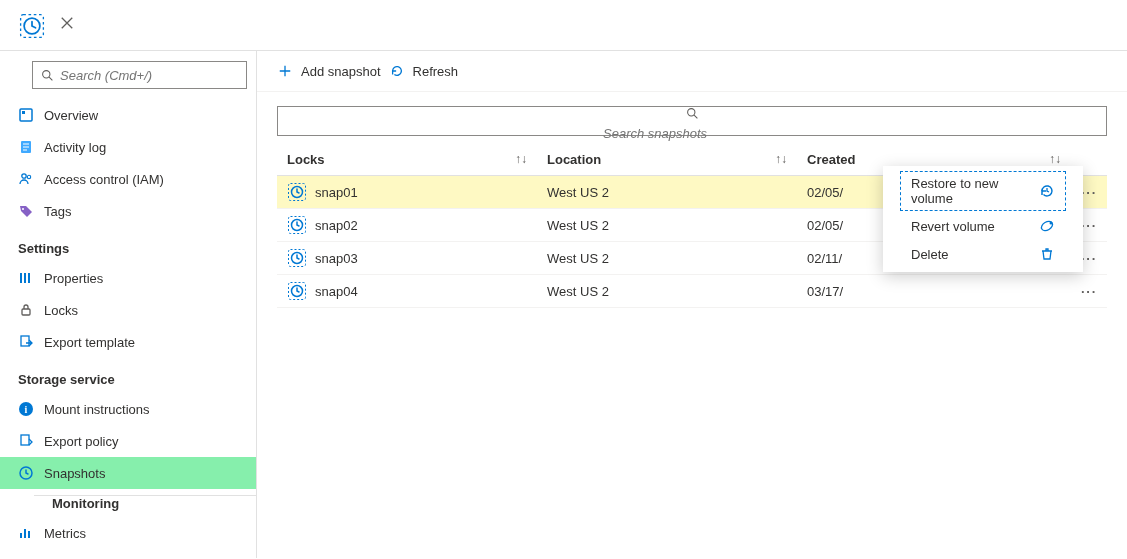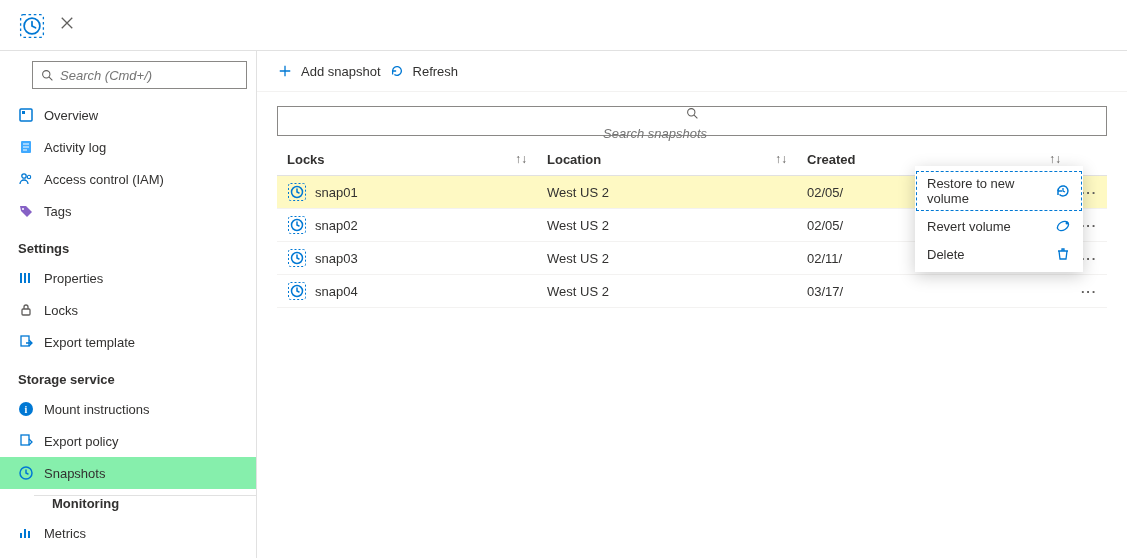--- a/index.html
+++ b/index.html
@@ -32,21 +32,21 @@
 .table th { text-align: left; font-weight: 600; font-size: 13px; padding: 8px 10px; border-bottom: 1px solid #e1e1e1; position:relative;}
 .sort-ic { float:right; color:#605e5c; cursor:pointer; font-size:12px;}
 .table td { padding: 6px 10px; border-bottom: 1px solid #f3f2f1; font-size:13px; vertical-align: middle;}
 .table tr.row.sel { background:#fef9c3; }
 .name-cell { display:flex; align-items:center; gap:8px;}
 .snap-ic { width:20px; height:20px; flex-shrink:0;}
 .more-cell { width: 30px; text-align: center; color:#605e5c; cursor:pointer; font-weight:bold; letter-spacing:1px;}
 .col-name { width: 260px; }
 .col-loc { width: 260px; }
 .col-created { width: auto; }
-.ctx-menu { position:absolute; top: 74px; right: 44px; width: 168px; background:#fff; box-shadow: 0 4px 16px rgba(0,0,0,0.2); padding:4px 0;}
+.ctx-menu { position:absolute; top: 74px; right: 44px; width: 200px; background:#fff; box-shadow: 0 4px 16px rgba(0,0,0,0.2); padding:4px 16px;}
 .ctx-item { display:flex; align-items:center; justify-content:space-between; padding:6px 12px; cursor:pointer; font-size:13px;}
 .ctx-item.sel { outline: 1px dashed #0078d4; outline-offset: -2px; background:#fff;}
 .ctx-ic { width:16px; height:16px; display:flex; align-items:center; justify-content:center;}
 svg { display:block; }
 </style>
 </head>
 <body>
 
 <div class="header">
   <span class="header-icon">

